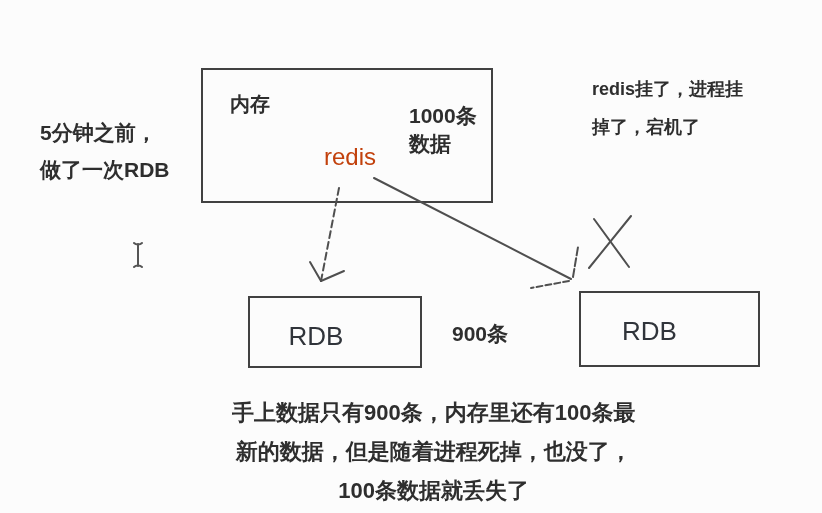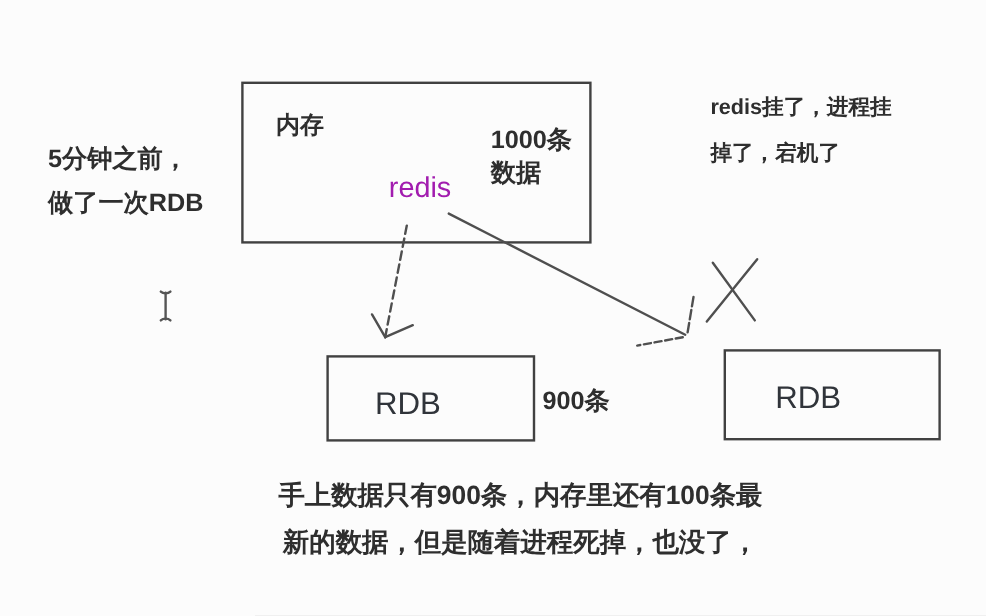--- a/index.html
+++ b/index.html
@@ -74,29 +74,28 @@
     left: 206px;
     top: 32px;
     font-size: 21px;
     font-weight: bold;
   }
   .memory-name {
     position: absolute;
     left: 121px;
     top: 73px;
     font-size: 24px;
-    color: #a21caf;
+    color: #c2410c;
   }
   .rdb-box {
     display: flex;
     align-items: center;
     justify-content: center;
     font-size: 26px;
     color: #30343a;
-    margin-left: 24px;
   }
   .rdb-left {
     left: 248px;
     top: 296px;
     width: 174px;
     height: 72px;
     padding-right: 38px;
     padding-top: 8px;
   }
   .rdb-right {
@@ -172,20 +171,21 @@
 
   <div class="note label-900">900条</div>
 
   <div class="box rdb-box rdb-right">
     <span>RDB</span>
   </div>
 
   <div class="note note-result">
     <span class="line">手上数据只有900条，内存里还有100条最</span>
     <span class="line">新的数据，但是随着进程死掉，也没了，</span>
+    <span class="line">100条数据就丢失了</span>
   </div>
 
   <svg class="cursor-ibeam" viewBox="0 0 16 30" xmlns="http://www.w3.org/2000/svg">
     <g stroke="#555555" stroke-width="2" fill="none" stroke-linecap="round">
       <path d="M4,3 C6,5 10,5 12,3"></path>
       <path d="M8,4 L8,26"></path>
       <path d="M4,27 C6,25 10,25 12,27"></path>
     </g>
   </svg>
 

